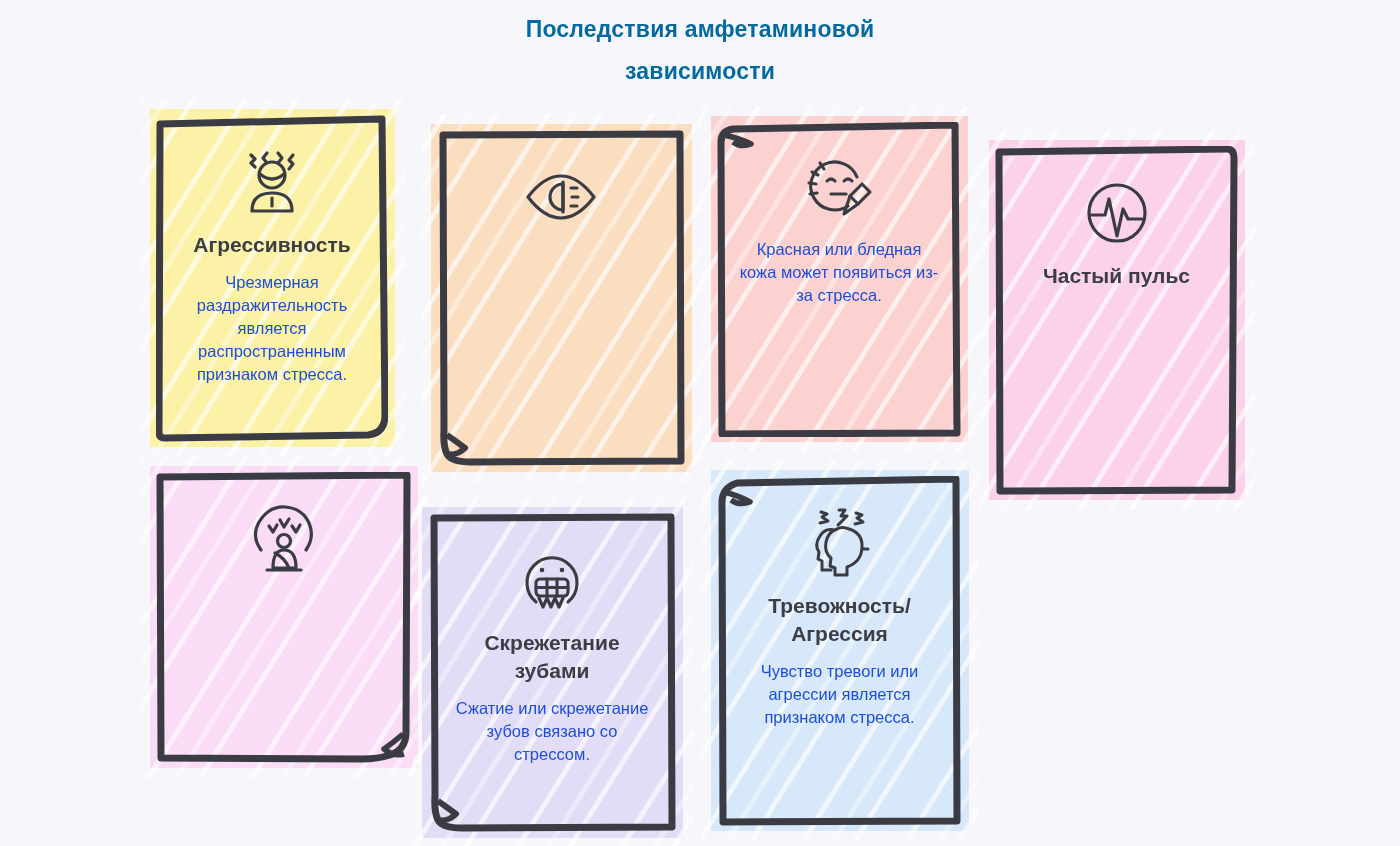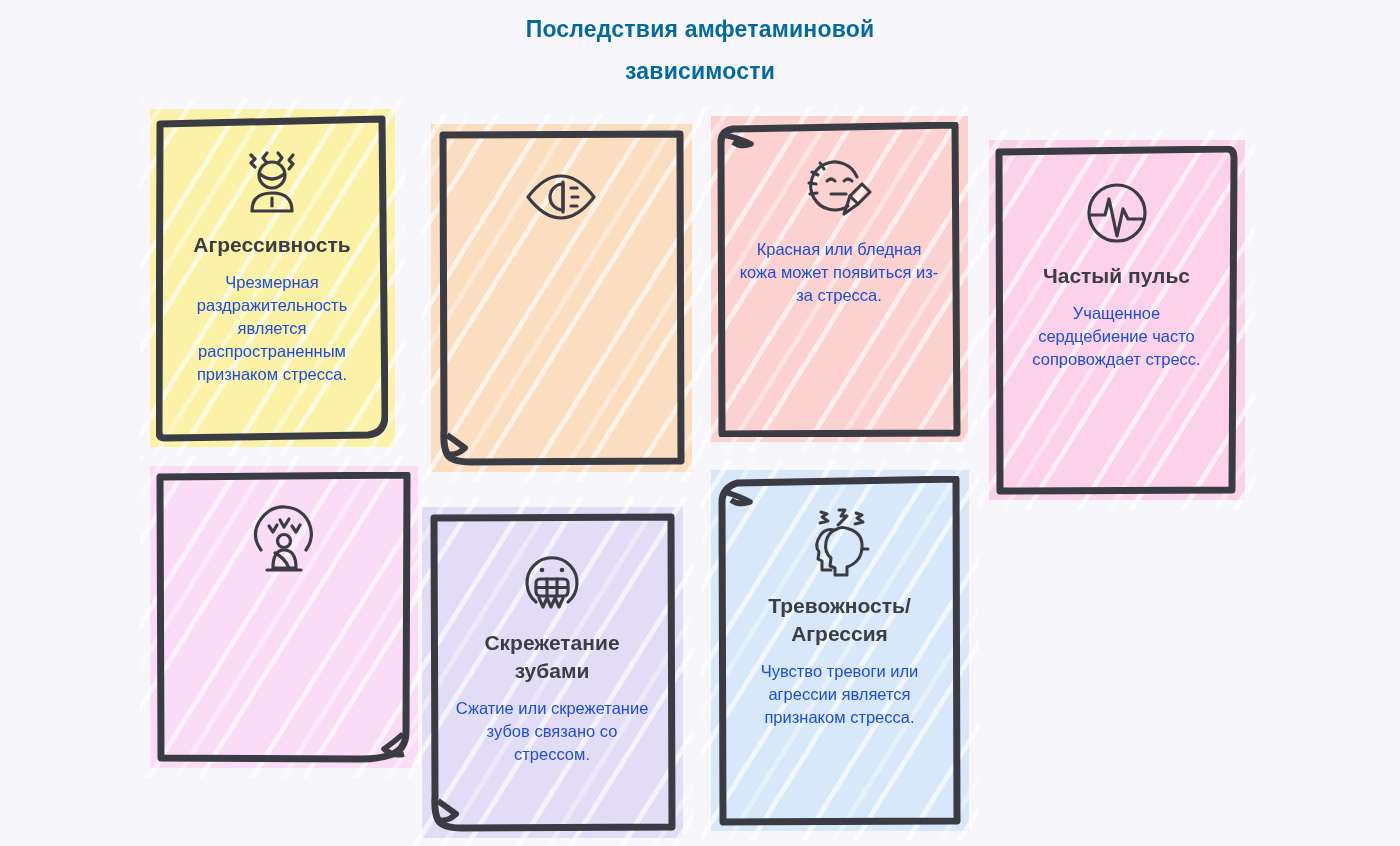--- a/index.html
+++ b/index.html
@@ -231,21 +231,20 @@
       <path d="M4 6 L232 3 Q239 3 239 12 L237 344 L5 345 Z" fill="none" stroke="#3b3b43" stroke-width="7" stroke-linejoin="round" stroke-linecap="round"></path>
     </svg>
     <div class="content">
       <span class="icon">
         <svg viewBox="0 0 78 78" fill="none" stroke="#3b3b43" stroke-width="3.2" stroke-linecap="round" stroke-linejoin="round">
           <circle cx="39" cy="39" r="28"></circle>
           <path d="M13 41 L27 41 L31 25 L39 62 L45 35 L50 45 L64 45"></path>
         </svg>
       </span>
       <div class="card-title">Частый пульс</div>
-      <div class="card-desc">Учащенное сердцебиение часто сопровождает стресс.</div>
     </div>
   </div>
 
   <div class="card" style="left:156px; top:472px; width:255px; height:291px;">
     <div class="paint">
       <div class="base" style="background:#fadcf7;"></div>
       <div class="streaks"></div>
       <div class="streaks2"></div>
     </div>
     <svg class="ink" viewBox="0 0 255 291" preserveAspectRatio="none">

